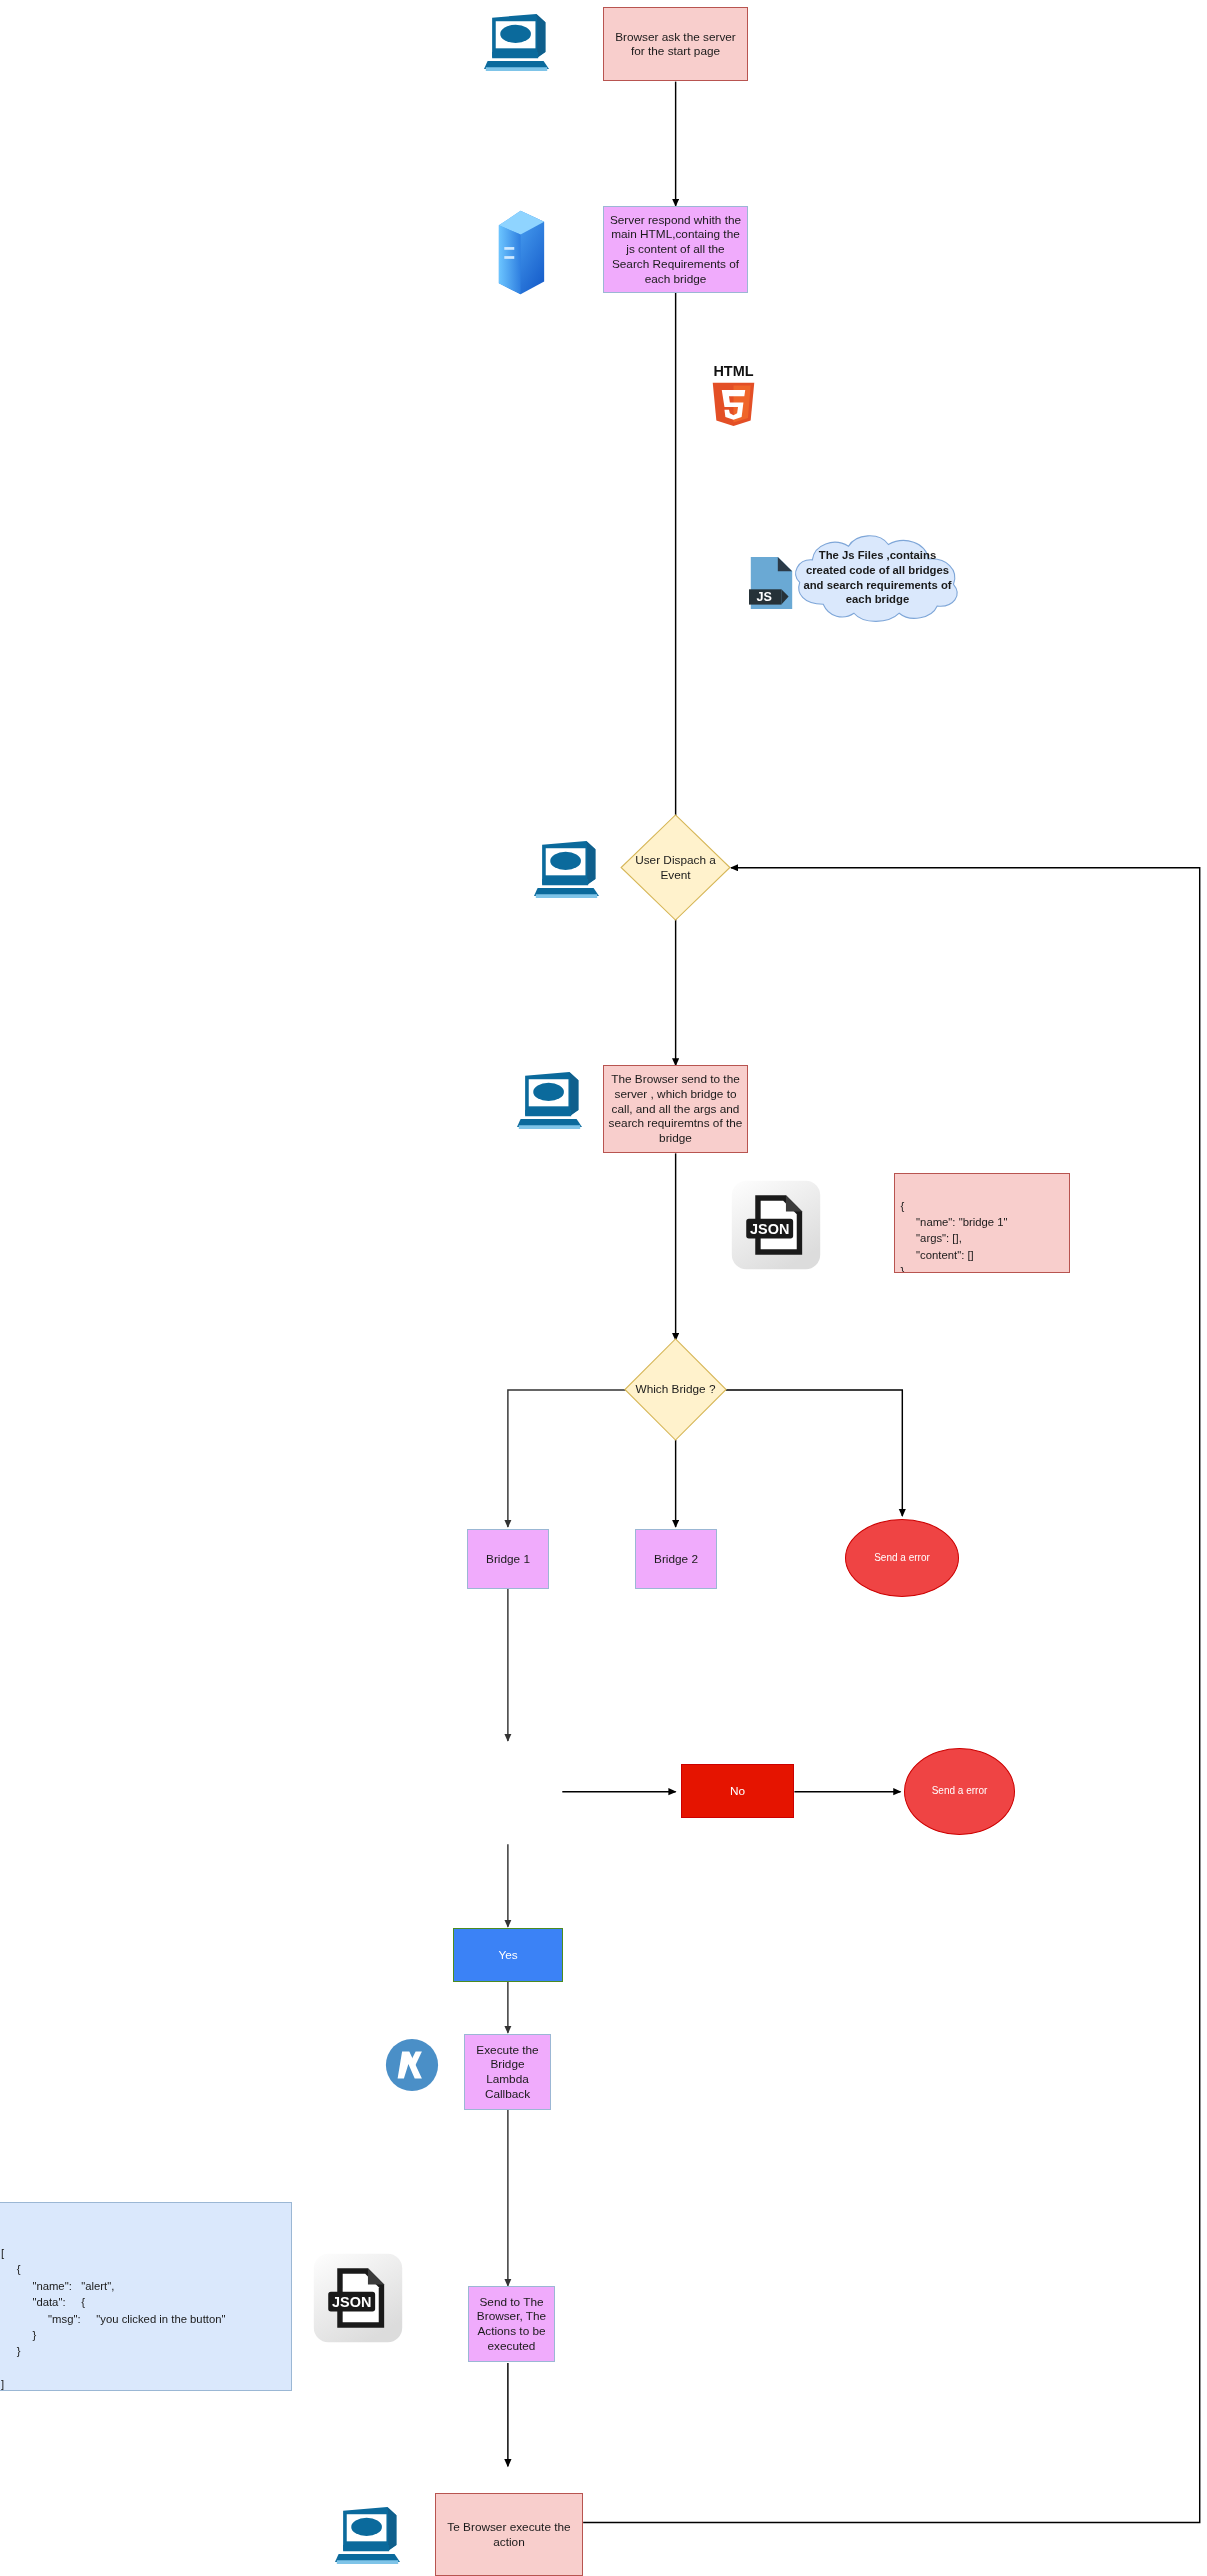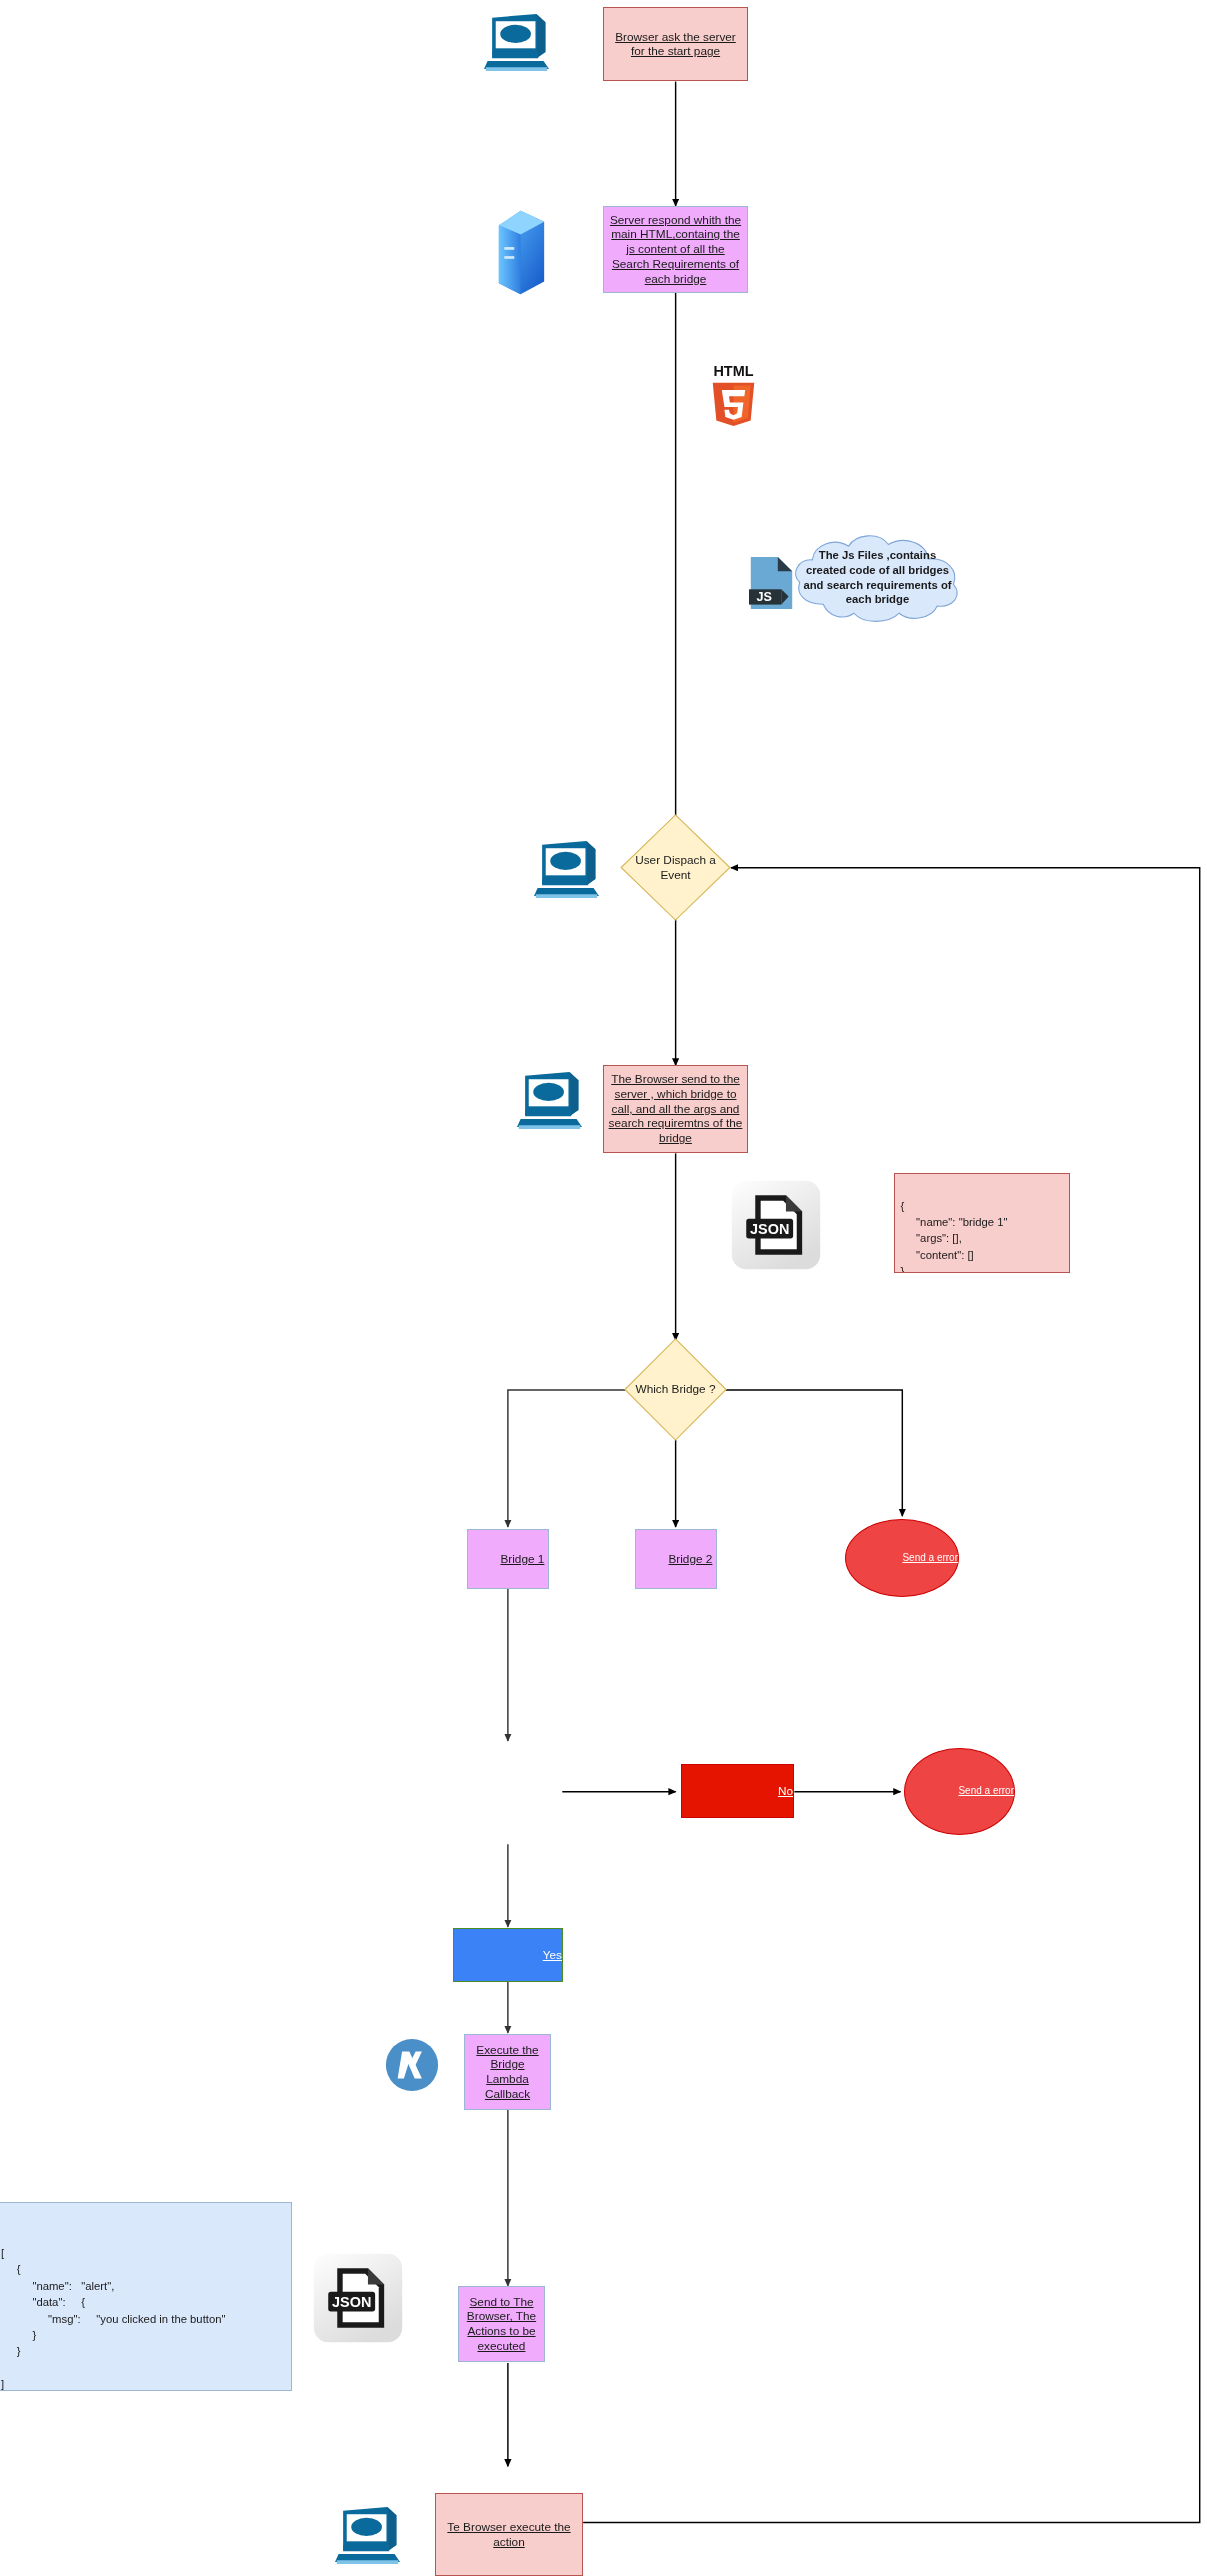--- a/index.html
+++ b/index.html
@@ -15,25 +15,24 @@
     width: 1208px;
     height: 2576px;
     background: #ffffff;
     overflow: hidden;
   }
   .node {
     position: absolute;
     box-sizing: border-box;
     display: flex;
     align-items: center;
-    justify-content: flex-end;
+    justify-content: center;
     text-align: center;
     line-height: 1.25;
     color: #1a1a1a;
-    text-decoration: underline;
   }
   .box {
     border: 0.9px solid #b85450;
     background: #f8cecc;
     font-size: 11.8px;
     padding: 1.8px 3.6px;
   }
   .box-blue {
     border: 0.9px solid #9bb7d4;
     background: #f0abfc;
@@ -361,21 +360,21 @@
       </defs>
       <rect x="2" y="2" width="98" height="98" rx="16" fill="url(#jg2)"></rect>
       <path d="M28,18 L62,18 L80,36 L80,84 L28,84 Z" fill="#1a1a1a"></path>
       <path d="M34,24 L59,24 L74,39 L74,78 L34,78 Z" fill="#ffffff"></path>
       <polygon points="62,18 80,36 62,36" fill="#3b3b3b"></polygon>
       <rect x="18" y="44" width="52" height="22" rx="3" fill="#1a1a1a"></rect>
       <text x="44" y="61" font-family="Liberation Sans, sans-serif" font-size="16" font-weight="bold" fill="#ffffff" text-anchor="middle">JSON</text>
     </svg>
   </div>
 
-  <div class="node box-blue" style="left:458px; top:2286px; width:87px; height:76px;">
+  <div class="node box-blue" style="left:468px; top:2286px; width:87px; height:76px;">
     <span>Send to The Browser, The Actions to be executed</span>
   </div>
 
   <div class="icon" style="left:335px; top:2505px; width:65px; height:60px;">
     <svg viewBox="0 0 72 66" width="65" height="60">
       <polygon points="9,6 58,2 68,11 68,44 60,50 9,50" fill="#0b6a9c"></polygon>
       <polygon points="58,2 68,11 68,44 59,50 59,10" fill="#0f5f8c"></polygon>
       <rect x="13" y="10" width="44" height="30" fill="#ffffff"></rect>
       <ellipse cx="35" cy="24" rx="17" ry="10" fill="#0b6a9c"></ellipse>
       <rect x="9" y="44" width="51" height="7" fill="#0b6a9c"></rect>

